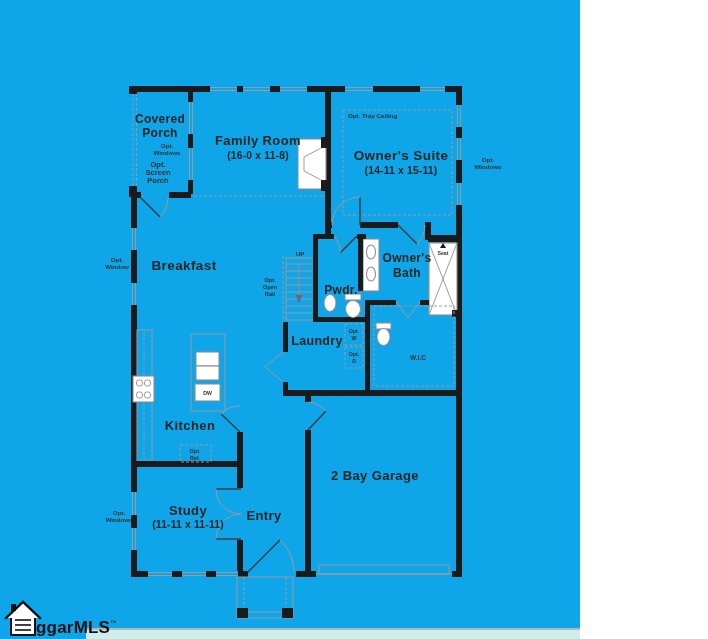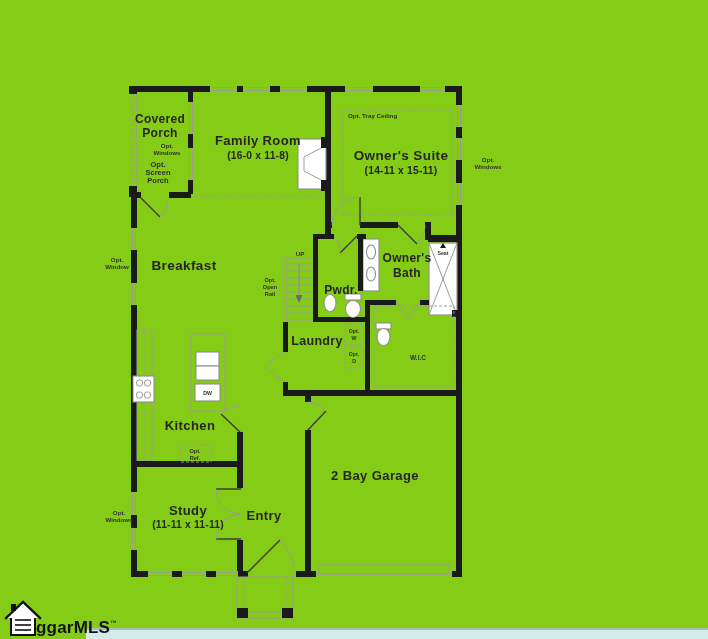--- a/index.html
+++ b/index.html
@@ -1,16 +1,16 @@
 <!DOCTYPE html>
 <html><head>
 <meta charset="utf-8">
 <style>
   html,body{margin:0;padding:0;background:#ffffff;}
-  #stage{position:relative;width:708px;height:639px;background:#84cc16;overflow:hidden;
+  #stage{position:relative;width:580px;height:639px;background:#0ea5e9;overflow:hidden;
          font-family:"Liberation Sans",sans-serif;}
   svg{position:absolute;left:0;top:0;}
   .wall{fill:#1a1a1a;}
   .thin{stroke:#9b9b9b;stroke-width:1;fill:none;}
   .thin2{stroke:#8f8f8f;stroke-width:1.2;fill:none;}
   .dash{stroke:#9b9b9b;stroke-width:1;fill:none;stroke-dasharray:3 2;}
   .doorleaf{stroke:#3a3a3a;stroke-width:1.4;fill:none;}
   .doorarc{stroke:#9b9b9b;stroke-width:1;fill:none;}
   .fixture{stroke:#8f8f8f;stroke-width:1.1;fill:#ffffff;}
   text{fill:#262626;}

